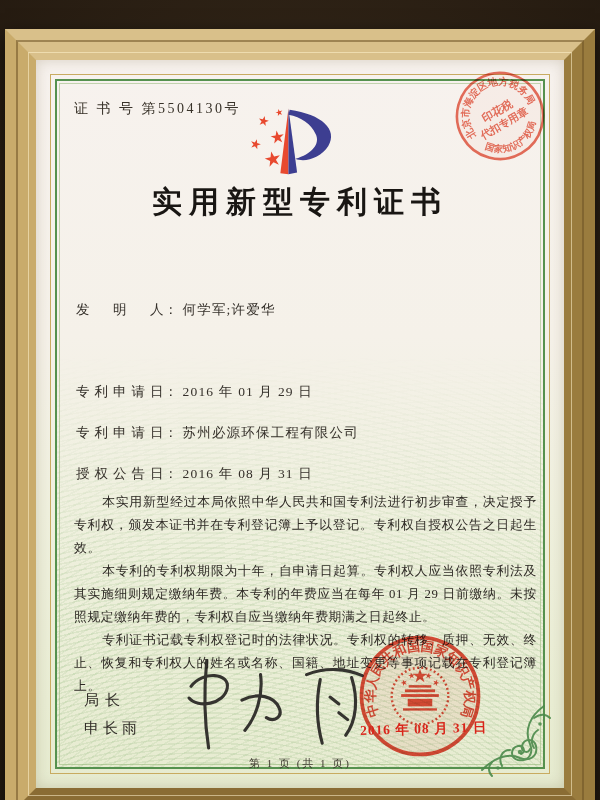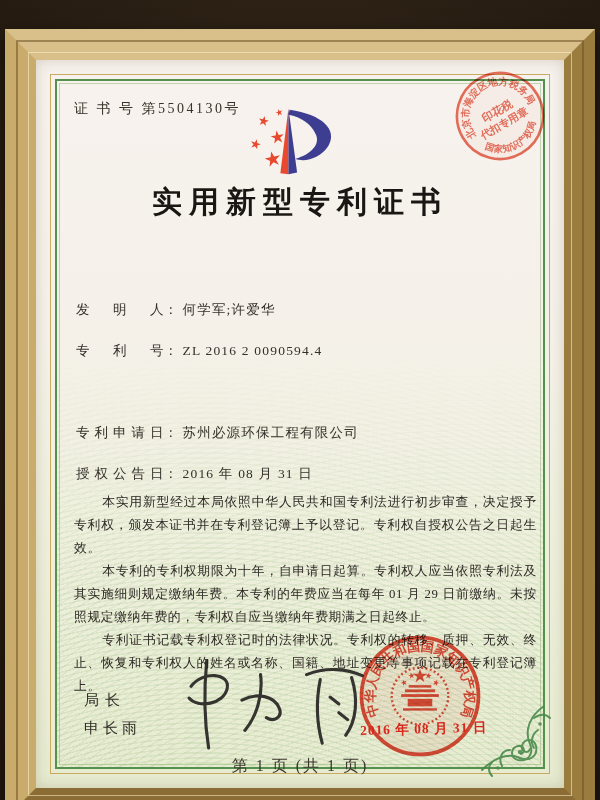--- a/index.html
+++ b/index.html
@@ -58,21 +58,21 @@
   .signature{position:absolute;left:108px;top:592px;}
 
   .seal{position:absolute;left:318px;top:570px;mix-blend-mode:multiply;}
   .seal-date{
     position:absolute;left:324px;top:660px;width:150px;
     color:#d9251a;font-size:13.5px;font-weight:bold;letter-spacing:1px;
     transform:rotate(-1.5deg);font-family:"Liberation Serif","DejaVu Serif",serif;
   }
   .tax-stamp{position:absolute;left:414px;top:6px;mix-blend-mode:multiply;}
 
-  .footer{position:absolute;left:0;right:0;top:696px;text-align:center;font-size:16px;letter-spacing:2px;color:#3d382f;}
+  .footer{position:absolute;left:0;right:0;top:696px;text-align:center;font-size:11px;letter-spacing:2px;color:#3d382f;}
 </style>
 </head>
 <body>
 
 <div class="photo">
   <div class="frame"></div>
   <div class="frame-bead"></div>
   <div class="frame-bead2"></div>
 
   <div class="paper">
@@ -115,22 +115,22 @@
         <use href="#st" transform="translate(6.5,33) rotate(16) scale(4.6)"></use>
         <use href="#st" transform="translate(21.5,46) rotate(-12) scale(7)"></use>
       </g>
     </svg>
 
     <div class="title">实用新型专利证书</div>
 
     <div class="row r1">
       <span class="lab">发明人</span><span class="colon">：</span><span class="val">何学军;许爱华</span>
     </div>
-    <div class="row r2">
-      <span class="lab">专利号</span><span class="colon">：</span><span class="val">ZL 2016 2 0090594.4</span>
+    <div class="row r3">
+      <span class="lab">专利申请日</span><span class="colon">：</span><span class="val">2016 年 01 月 29 日</span>
     </div>
     <div class="row r4">
       <span class="lab">专利申请日</span><span class="colon">：</span><span class="val">苏州必源环保工程有限公司</span>
     </div>
     <div class="row r5">
       <span class="lab">授权公告日</span><span class="colon">：</span><span class="val">2016 年 08 月 31 日</span>
     </div>
 
     <div class="bodytext">
       <p>本实用新型经过本局依照中华人民共和国专利法进行初步审查，决定授予专利权，颁发本证书并在专利登记簿上予以登记。专利权自授权公告之日起生效。</p>

